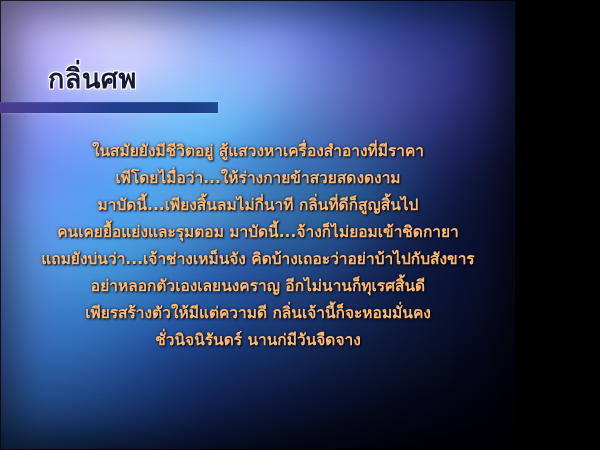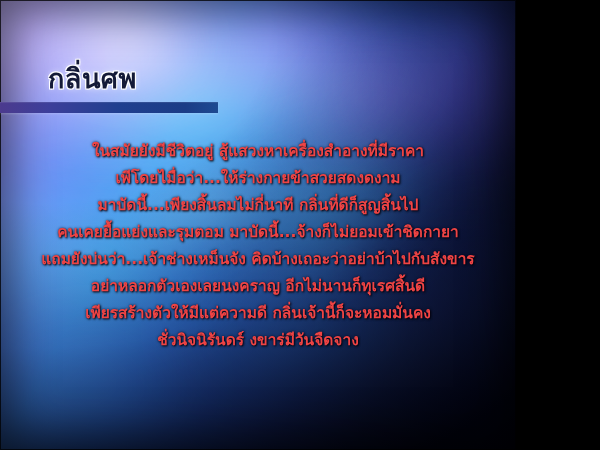--- a/index.html
+++ b/index.html
@@ -115,21 +115,21 @@
   }
 
   .body-block {
     position: absolute;
     left: 0;
     right: 0;
     top: 138px;
     text-align: center;
   }
   .body-line {
-    color: #ef4444;
+    color: #fdba74;
     font-size: 15.5px;
     line-height: 27px;
     font-weight: 600;
     white-space: nowrap;
     text-shadow: 1px 1px 2px rgba(0,0,10,.95), 0 0 3px rgba(0,0,20,.7);
   }
 </style>
 </head>
 <body>
 
@@ -160,17 +160,17 @@
     <div class="title-rule"></div>
 
     <div class="body-block">
       <div class="body-line">ในสมัยยังมีชีวิตอยู่ สู้แสวงหาเครื่องสำอางที่มีราคา</div>
       <div class="body-line">เพีโดยไมื่อว่า...ให้ร่างกายข้าสวยสดงดงาม</div>
       <div class="body-line">มาบัดนี้...เพียงสิ้นลมไม่กี่นาที กลิ่นที่ดีก็สูญสิ้นไป</div>
       <div class="body-line">คนเคยยื้อแย่งและรุมตอม มาบัดนี้...จ้างก็ไม่ยอมเข้าชิดกายา</div>
       <div class="body-line">แถมยังบ่นว่า...เจ้าช่างเหม็นจัง คิดบ้างเถอะว่าอย่าบ้าไปกับสังขาร</div>
       <div class="body-line">อย่าหลอกตัวเองเลยนงคราญ อีกไม่นานก็ทุเรศสิ้นดี</div>
       <div class="body-line">เพียรสร้างตัวให้มีแต่ความดี กลิ่นเจ้านี้ก็จะหอมมั่นคง</div>
-      <div class="body-line">ชั่วนิจนิรันดร์ งขาร่มีวันจืดจาง</div>
+      <div class="body-line">ชั่วนิจนิรันดร์ นานก่มีวันจืดจาง</div>
     </div>
 
   </div>
 </div>
 
 </body></html>

